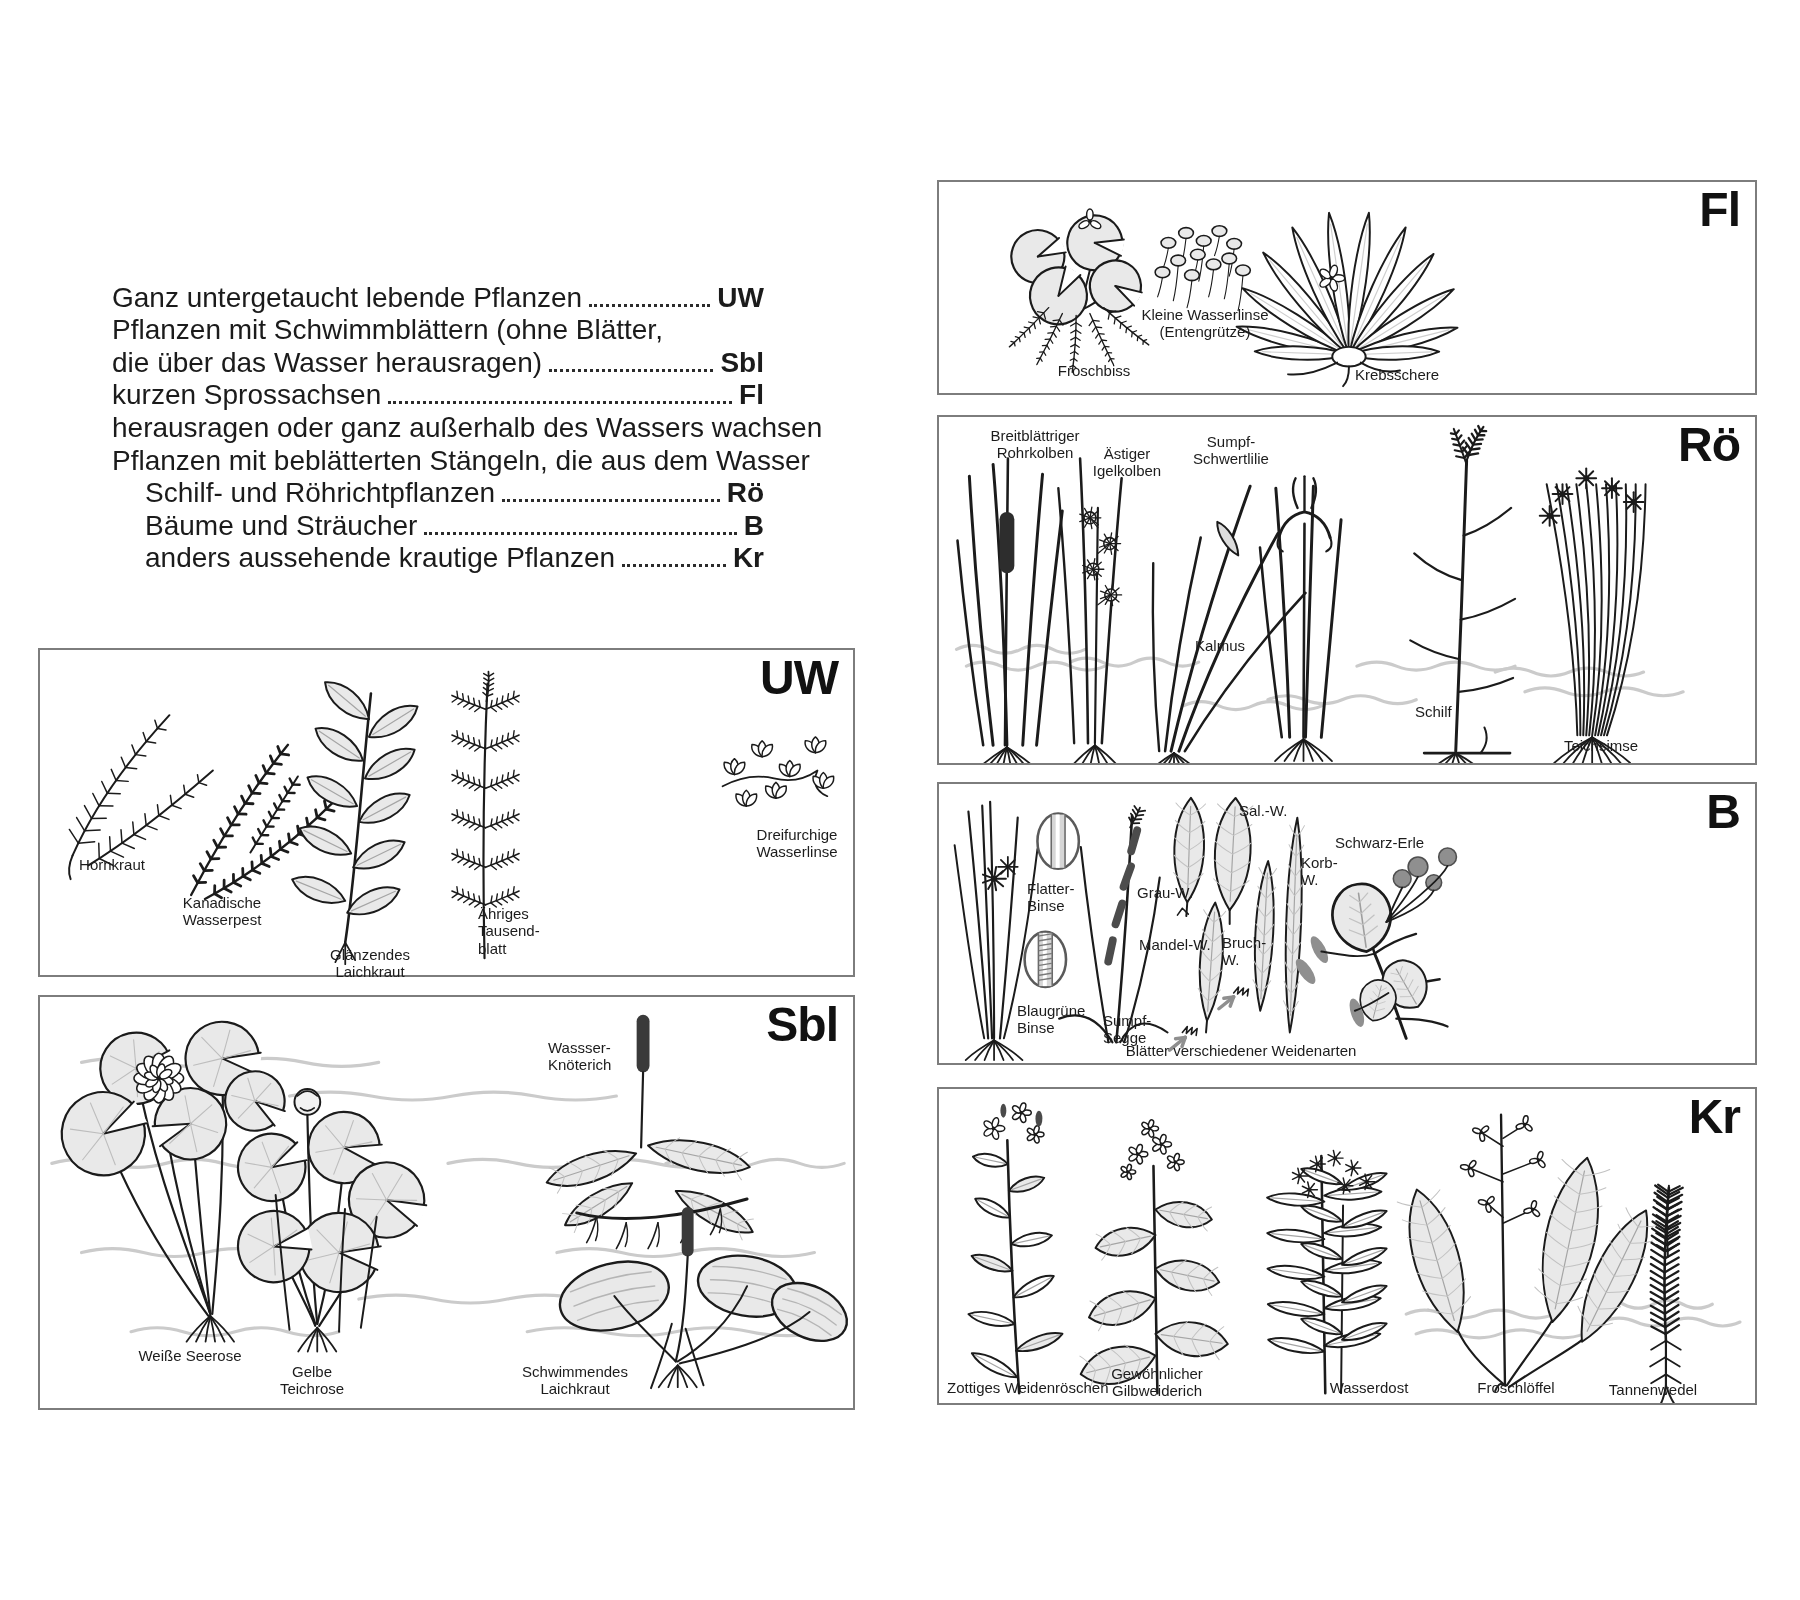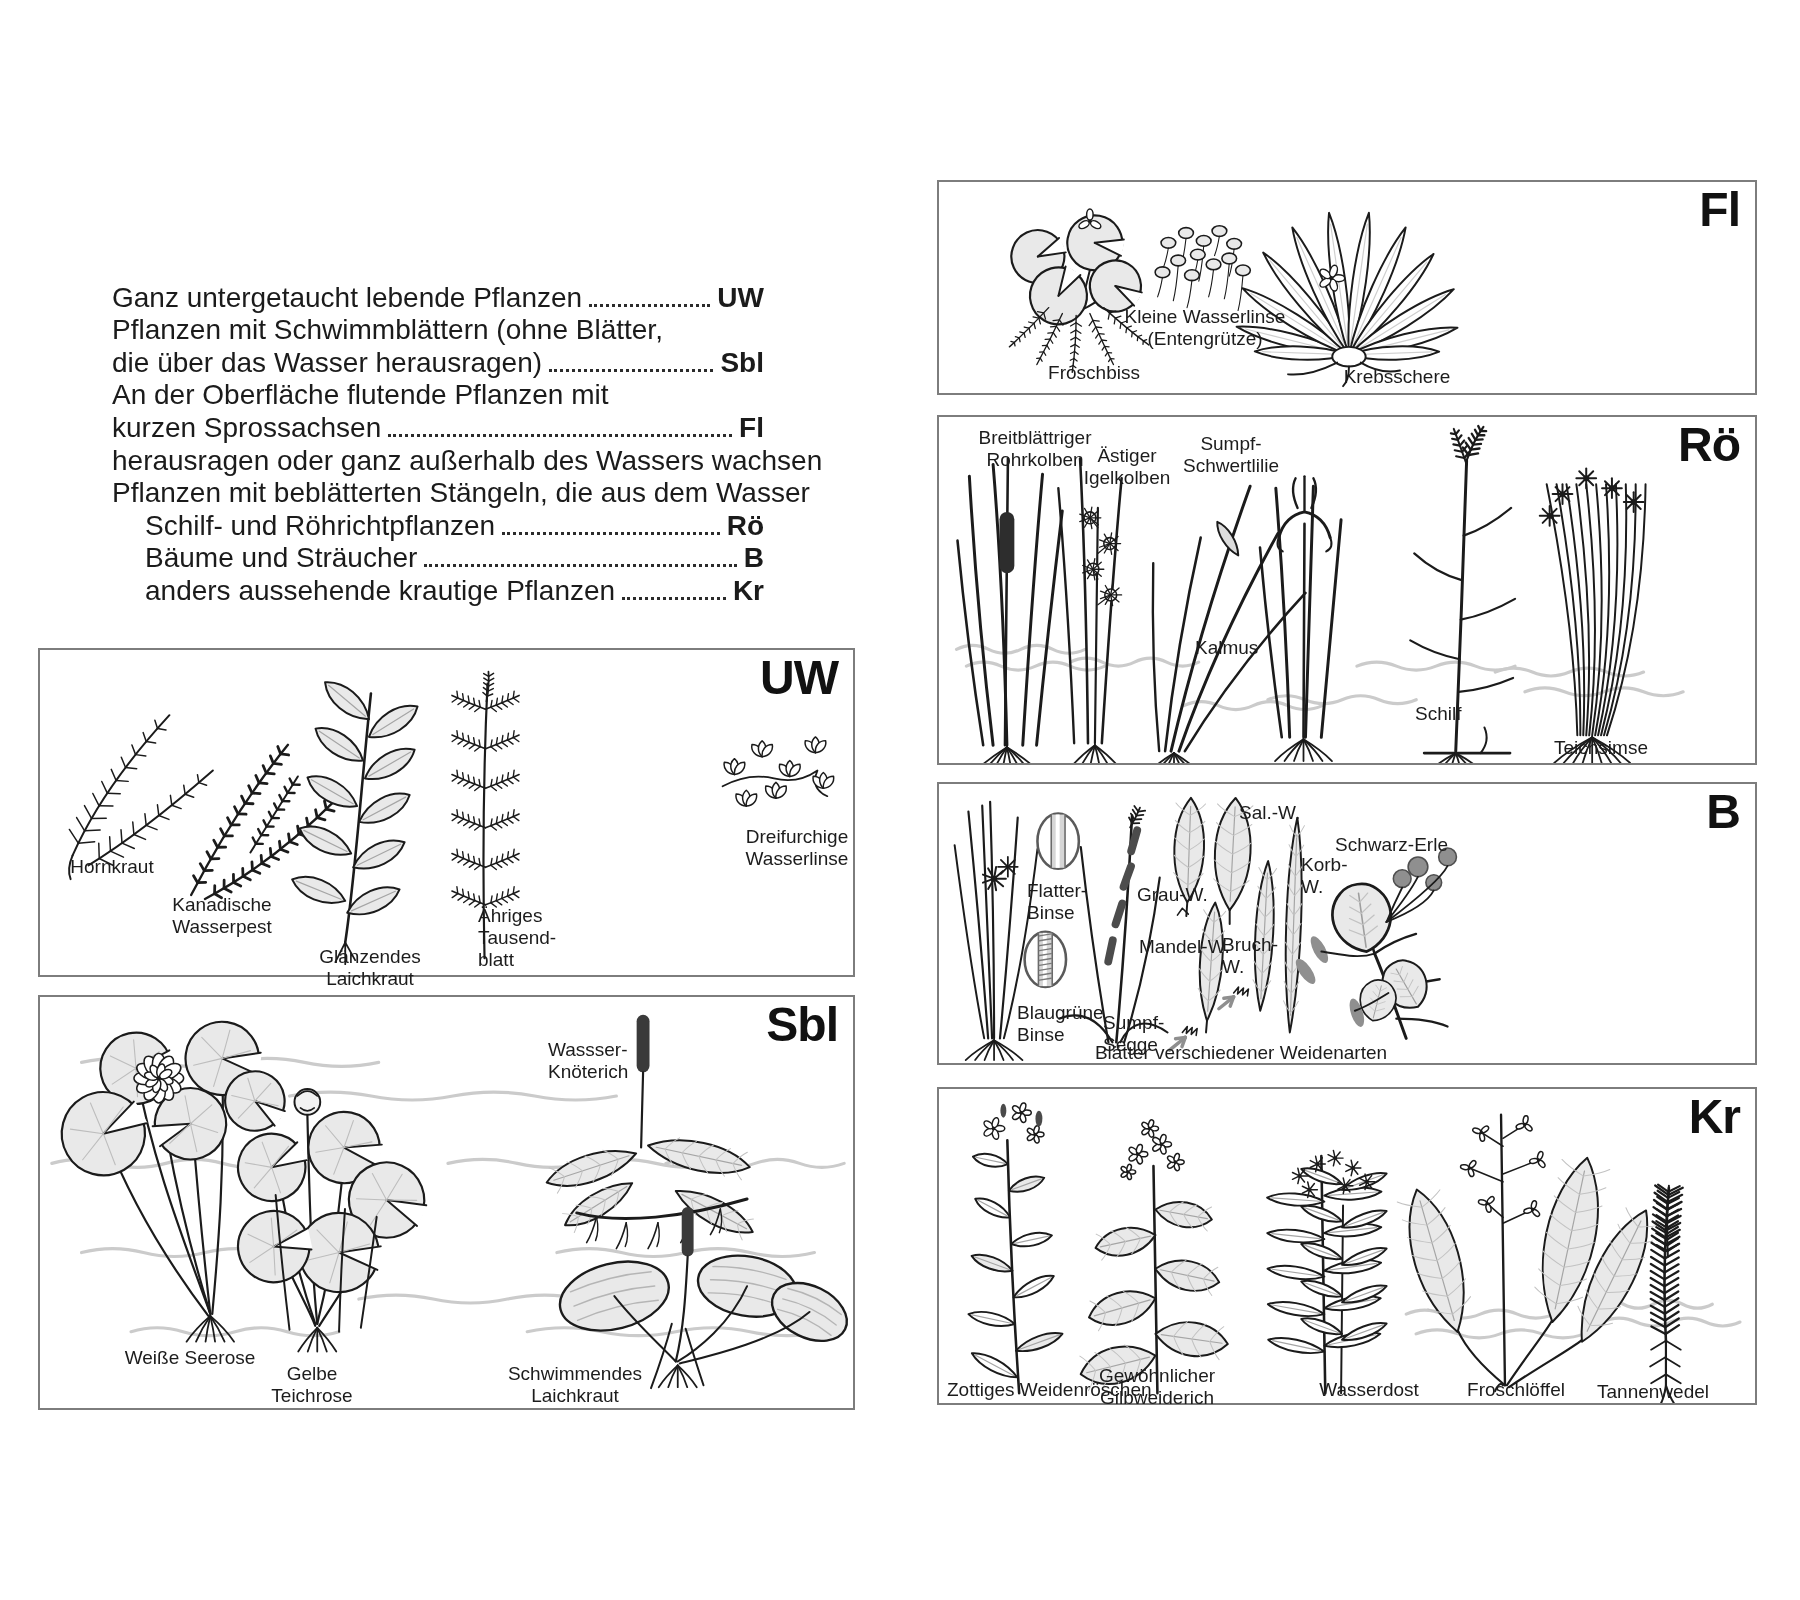--- a/index.html
+++ b/index.html
@@ -10,21 +10,21 @@
   .keyblock{position:absolute;left:112px;top:281px;width:652px}
   .kline{display:flex;align-items:flex-end;height:32.6px;font-size:28px;white-space:nowrap}
   .kline.indent{padding-left:33px}
   .ktext{display:inline-block}
   .kdots{flex:1 1 auto;border-bottom:3px dotted #2b2b2b;margin:0 7px 7px 7px;min-width:18px}
   .kcode{font-weight:700}
 
   .panel{position:absolute;border:2px solid #7d7d7d;background:#fff;box-sizing:border-box}
   .panel svg.art{position:absolute;left:0;top:0;width:100%;height:100%;pointer-events:none}
   .pcode{position:absolute;top:1px;right:15px;font-weight:700;font-size:48px;line-height:1.12;letter-spacing:-1px;color:#111}
-  .plabel{position:absolute;font-size:19px;line-height:1.16;color:#1c1c1c;white-space:pre-line}
+  .plabel{position:absolute;font-size:15px;line-height:1.16;color:#1c1c1c;white-space:pre-line}
   .plabel.c{transform:translateX(-50%);text-align:center}
 
   #panel-uw {left:38px;  top:648px;  width:817px; height:329px}
   #panel-sbl{left:38px;  top:995px;  width:817px; height:415px}
   #panel-fl {left:937px; top:180px;  width:820px; height:215px}
   #panel-roe{left:937px; top:415px;  width:820px; height:350px}
   #panel-b  {left:937px; top:782px;  width:820px; height:283px}
   #panel-kr {left:937px; top:1087px; width:820px; height:318px}
 </style>
 </head>
@@ -39,24 +39,20 @@
       <span class="kcode">UW</span>
     </div>
       <div class="kline">
       <span class="ktext">Pflanzen mit Schwimmblättern (ohne Blätter,</span>
 
     </div>
       <div class="kline">
       <span class="ktext">die über das Wasser herausragen)</span>
       <span class="kdots"></span>
       <span class="kcode">Sbl</span>
-    </div>
-      <div class="kline">
-      <span class="ktext">An der Oberfläche flutende Pflanzen mit</span>
-
     </div>
       <div class="kline">
       <span class="ktext">kurzen Sprossachsen</span>
       <span class="kdots"></span>
       <span class="kcode">Fl</span>
     </div>
       <div class="kline">
       <span class="ktext">herausragen oder ganz außerhalb des Wassers wachsen</span>
 
     </div>

